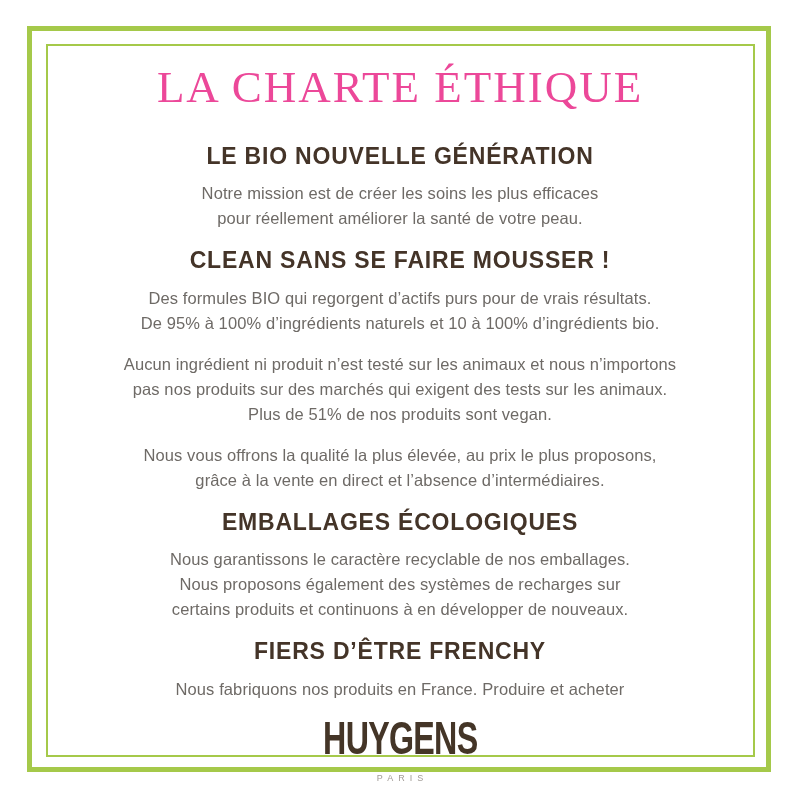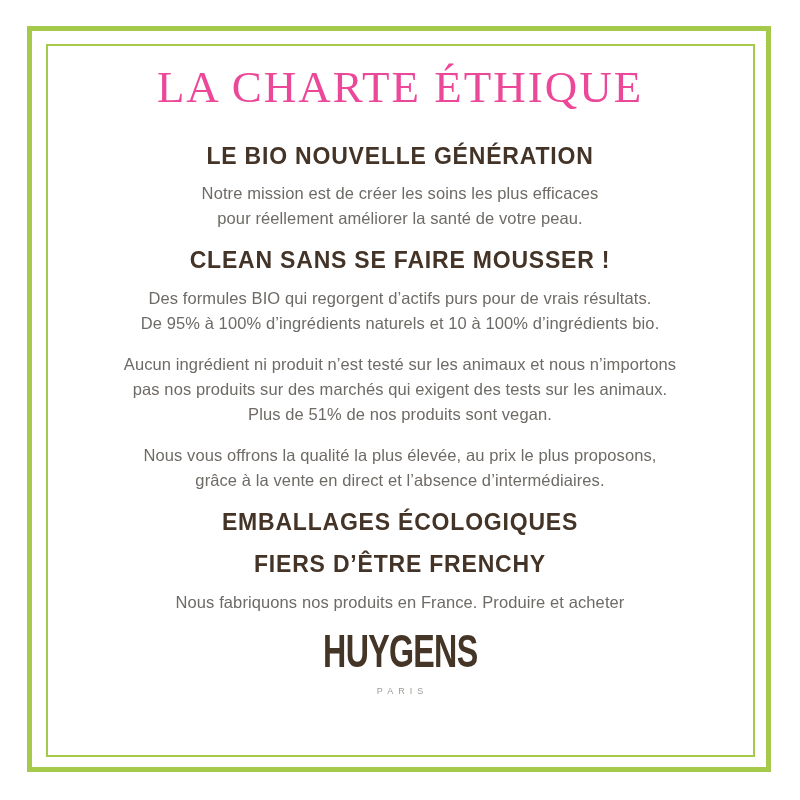--- a/index.html
+++ b/index.html
@@ -104,20 +104,23 @@
 Plus de 51% de nos produits sont vegan.</p>
   </div>
 
   <div class="section">
     <p class="section-body">Nous vous offrons la qualité la plus élevée, au prix le plus proposons,
 grâce à la vente en direct et l’absence d’intermédiaires.</p>
   </div>
 
   <div class="section">
     <h2 class="section-heading">EMBALLAGES ÉCOLOGIQUES</h2>
+    <p class="section-body">Nous garantissons le caractère recyclable de nos emballages.
+Nous proposons également des systèmes de recharges sur
+certains produits et continuons à en développer de nouveaux.</p>
   </div>
 
   <div class="section">
     <h2 class="section-heading">FIERS D’ÊTRE FRENCHY</h2>
     <p class="section-body">Nous fabriquons nos produits en France. Produire et acheter</p>
   </div>
 
   <div class="brand">
     <div class="brand-name">HUYGENS</div>
     <div class="brand-city">PARIS</div>

